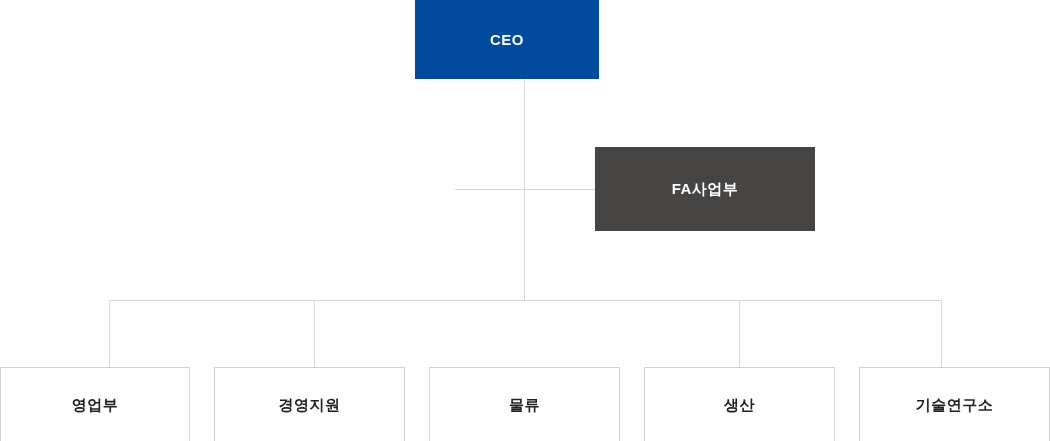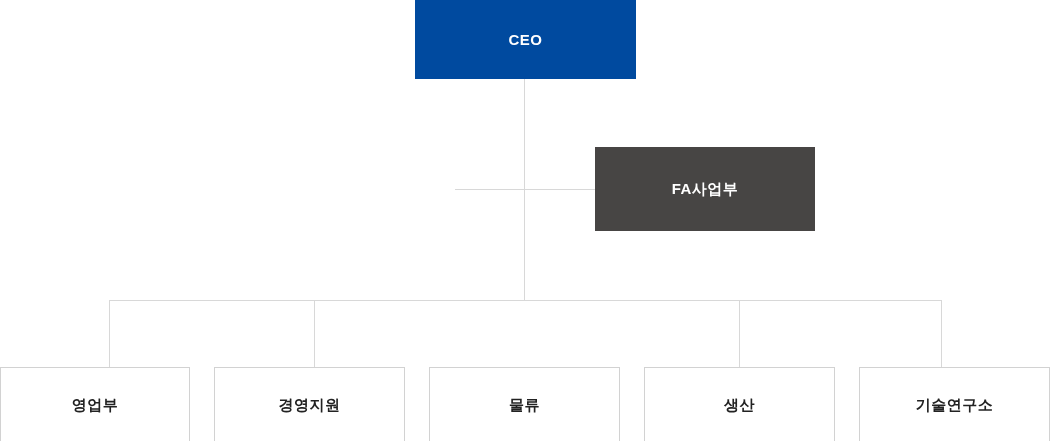--- a/index.html
+++ b/index.html
@@ -58,21 +58,21 @@
 
   <div class="connector h-line" style="left:455px; top:189px; width:140px;"></div>
 
   <div class="connector h-line" style="left:109px; top:300px; width:832px;"></div>
 
   <div class="connector v-line" style="left:109px; top:300px; height:67px;"></div>
   <div class="connector v-line" style="left:314px; top:300px; height:67px;"></div>
   <div class="connector v-line" style="left:739px; top:300px; height:67px;"></div>
   <div class="connector v-line" style="left:941px; top:300px; height:67px;"></div>
 
-  <div class="node node-ceo" style="left:415px; top:0px; width:221px; height:79px;">CEO</div>
+  <div class="node node-ceo" style="left:415px; top:0px; width:184px; height:79px;">CEO</div>
 
 
   <div class="node node-dept" style="left:595px; top:147px; width:220px; height:84px;">FA사업부</div>
 
   <div class="node node-team" style="left:0px; top:367px; width:190px; height:76px;">영업부</div>
 
   <div class="node node-team" style="left:214px; top:367px; width:191px; height:76px;">경영지원</div>
 
   <div class="node node-team" style="left:429px; top:367px; width:191px; height:76px;">물류</div>
 

